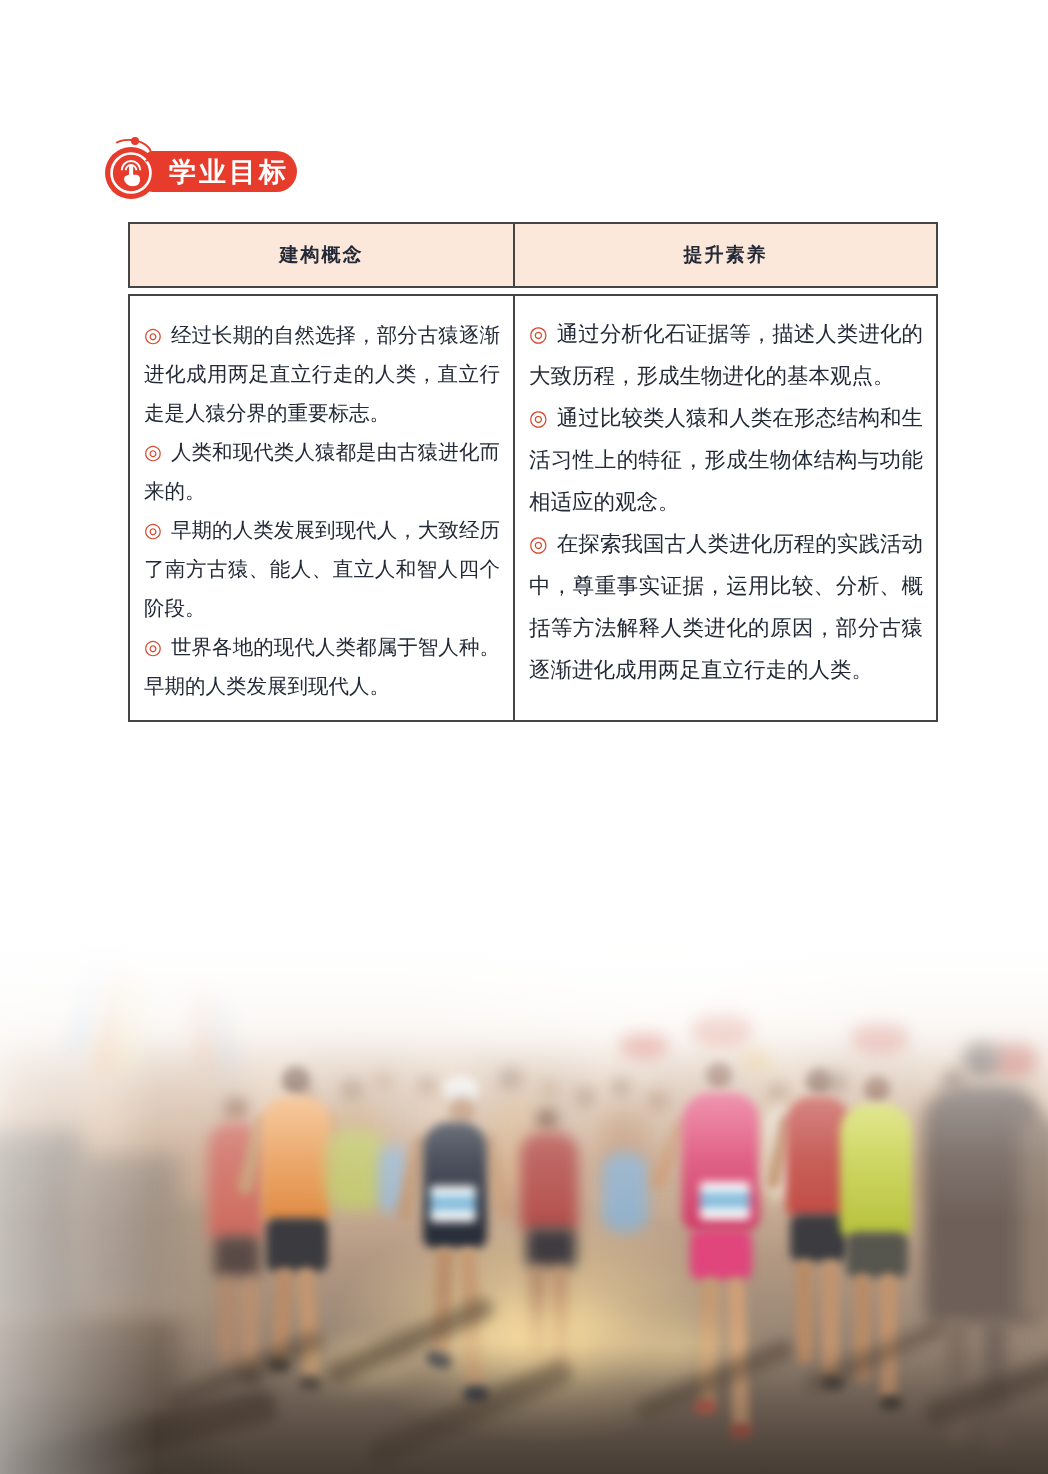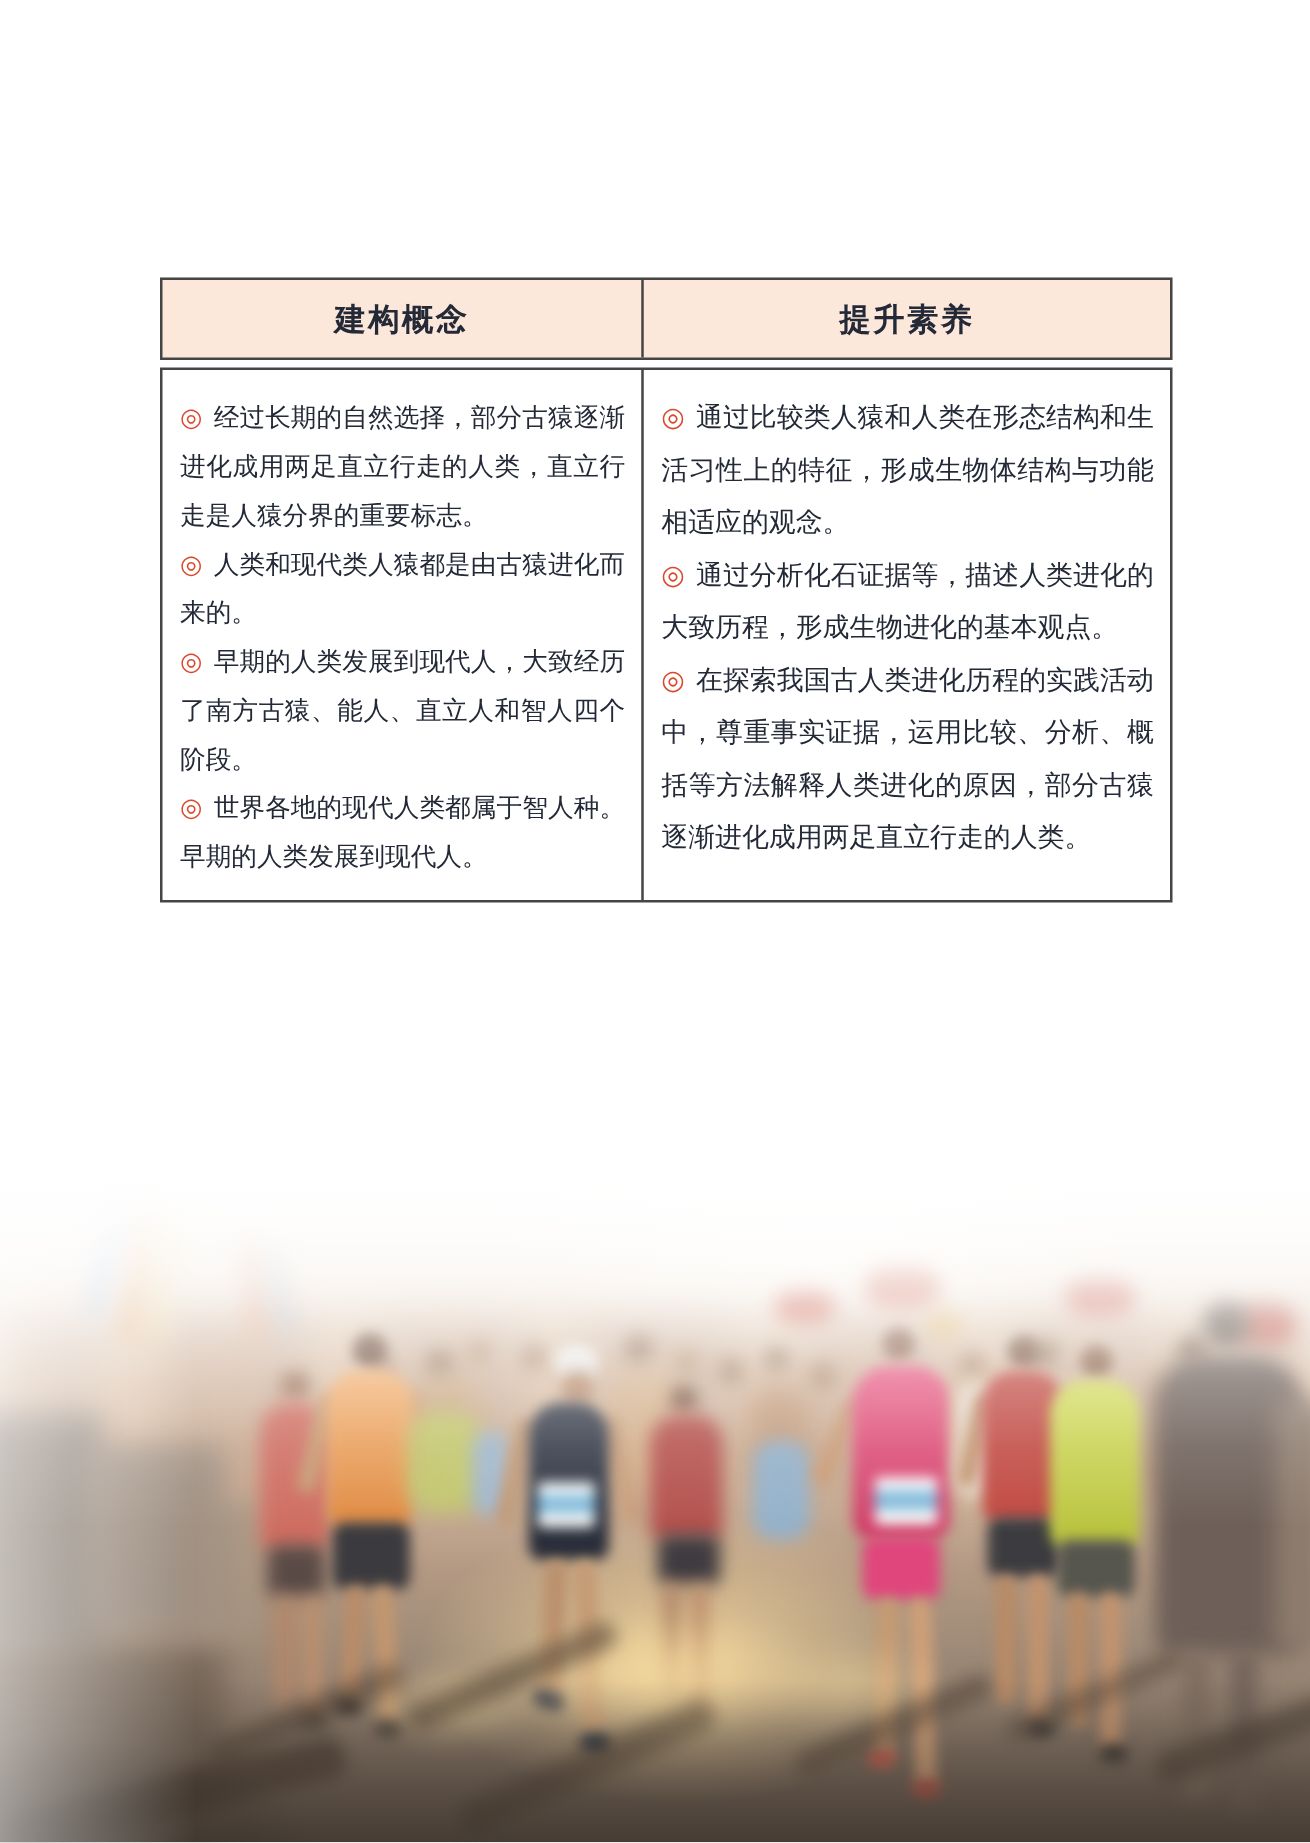--- a/index.html
+++ b/index.html
@@ -22,21 +22,21 @@
     font-family:"Liberation Sans","DejaVu Sans",sans-serif;}
   .badge-circle{position:absolute;left:5px;top:9px;width:52px;height:52px;background:var(--badge-red);
     border-radius:50%;display:flex;align-items:center;justify-content:center;}
   .orbit-arc{position:absolute;left:10px;top:1px;width:42px;height:26px;border:2px solid var(--badge-red);
     border-color:var(--badge-red) var(--badge-red) transparent transparent;border-radius:50%;transform:rotate(6deg);}
   .orbit-dot{position:absolute;left:31px;top:-1px;width:8px;height:8px;background:var(--badge-red);border-radius:50%;}
 
   
   .goals-table{position:absolute;left:128px;top:222px;width:810px;color:var(--text-col);}
   .thead{display:flex;height:66px;border:2px solid var(--border-col);background:var(--header-bg);}
-  .th{display:flex;align-items:center;justify-content:center;font-size:25px;font-weight:bold;
+  .th{display:flex;align-items:center;justify-content:center;font-size:19px;font-weight:bold;
       font-family:"Liberation Sans","DejaVu Sans",sans-serif;letter-spacing:2px;}
   .th.c0{width:385px;border-right:2px solid var(--border-col);}
   .th.c1{flex:1;text-align:center;}
   .tbody{display:flex;margin-top:6px;border:2px solid var(--border-col);min-height:428px;background:#fff;}
   .td{padding:20px 13px 14px 14px;}
   .td.c0{width:385px;border-right:2px solid var(--border-col);font-size:20.5px;line-height:39px;}
   .td.c1{flex:1;font-size:21.5px;line-height:42px;padding-top:17px;}
   .item{text-align:justify;}
   .bullet{color:var(--bullet-col);margin-right:9px;}
 
@@ -59,36 +59,54 @@
     radial-gradient(ellipse 300px 160px at 64% 2%, rgba(255,255,255,.9), rgba(255,255,255,0) 65%),
     linear-gradient(90deg, rgba(255,255,255,.5), rgba(255,255,255,0) 15%),
     linear-gradient(180deg,#fff 0%,#fff 6%,rgba(255,255,255,.95) 12%,rgba(255,255,255,.8) 19%,
       rgba(255,255,255,.55) 27%,rgba(255,255,255,.3) 36%,rgba(255,255,255,.12) 45%,rgba(255,255,255,0) 56%);}
 </style>
 </head>
 <body>
 
 <div class="page">
 
+  <div class="badge">
+    <div class="badge-pill">
+      <span class="badge-label">学业目标</span>
+    </div>
+    <div class="badge-circle">
+      <span style="display:flex;">
+        <svg width="46" height="46" viewBox="0 0 52 52">
+          <circle cx="26" cy="26" r="22" fill="none" stroke="#fff" stroke-width="3"></circle>
+          <path d="M15.5 23 A10.5 10.5 0 0 1 36.5 23" fill="none" stroke="#fff" stroke-width="2.2"></path>
+          <path d="M20 23 A6 6 0 0 1 32 23" fill="none" stroke="#fff" stroke-width="2.2"></path>
+          <rect x="23.8" y="17" width="4.6" height="16" rx="2.3" fill="#fff"></rect>
+          <path d="M19 30 q-2 4 1 7 q3 4 8 4 q5 0 7-3 q2-3 1-7 q-1-3 -4-3 l-9 0 z" fill="#fff"></path>
+        </svg>
+      </span>
+    </div>
+    <div class="orbit-arc"></div>
+    <div class="orbit-dot"></div>
+  </div>
 
   <div class="goals-table">
     <div class="thead">
       <div class="th c0">建构概念</div>
       <div class="th c1">提升素养</div>
     </div>
     <div class="tbody">
       <div class="td c0">
           <p class="item"><span class="bullet">◎</span><span>经过长期的自然选择，部分古猿逐渐进化成用两足直立行走的人类，直立行走是人猿分界的重要标志。</span></p>
           <p class="item"><span class="bullet">◎</span><span>人类和现代类人猿都是由古猿进化而来的。</span></p>
           <p class="item"><span class="bullet">◎</span><span>早期的人类发展到现代人，大致经历了南方古猿、能人、直立人和智人四个阶段。</span></p>
           <p class="item"><span class="bullet">◎</span><span>世界各地的现代人类都属于智人种。早期的人类发展到现代人。</span></p>
         </div>
       <div class="td c1">
+          <p class="item"><span class="bullet">◎</span><span>通过分析化石证据等，描述人类进化的大致历程，形成生物进化的基本观点。</span></p>
           <p class="item"><span class="bullet">◎</span><span>通过比较类人猿和人类在形态结构和生活习性上的特征，形成生物体结构与功能相适应的观念。</span></p>
-          <p class="item"><span class="bullet">◎</span><span>通过分析化石证据等，描述人类进化的大致历程，形成生物进化的基本观点。</span></p>
           <p class="item"><span class="bullet">◎</span><span>在探索我国古人类进化历程的实践活动中，尊重事实证据，运用比较、分析、概括等方法解释人类进化的原因，部分古猿逐渐进化成用两足直立行走的人类。</span></p>
         </div>
     </div>
   </div>
 
   <div class="photo">
     <div class="photo-bg"></div>
     <div class="crowd"></div>
 
     <i class="b10" style="left:78px;top:55px;width:16px;height:100px;background:#9cb6d6;opacity:.75;transform:rotate(14deg);"></i>

